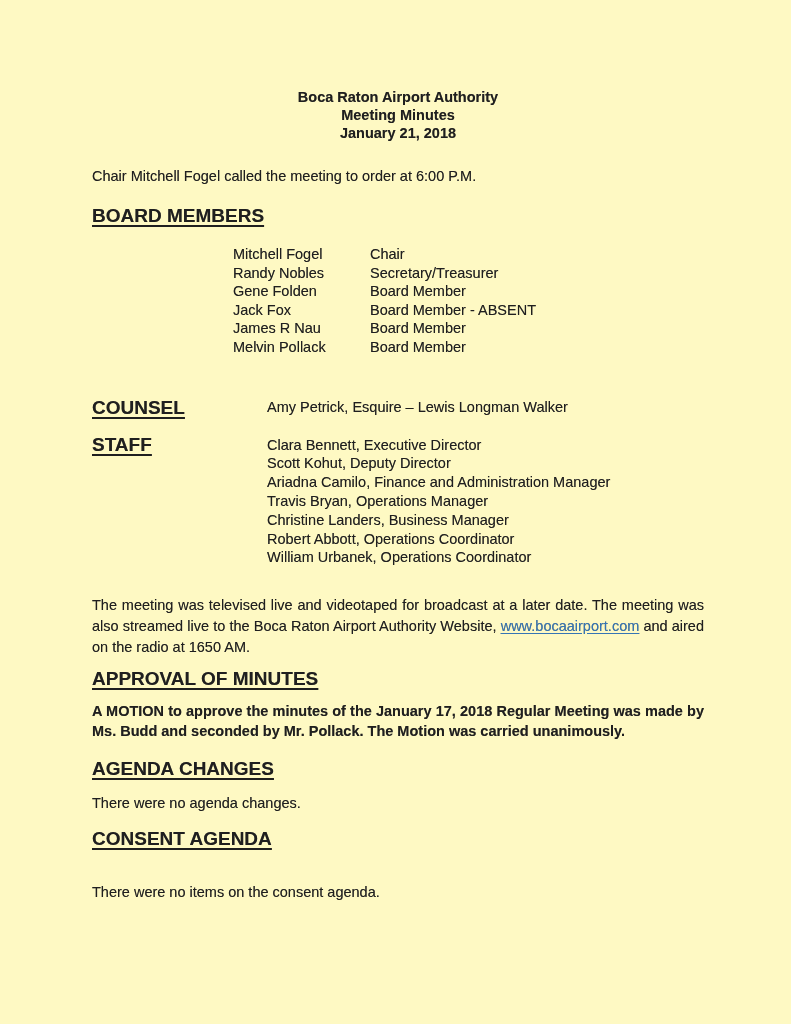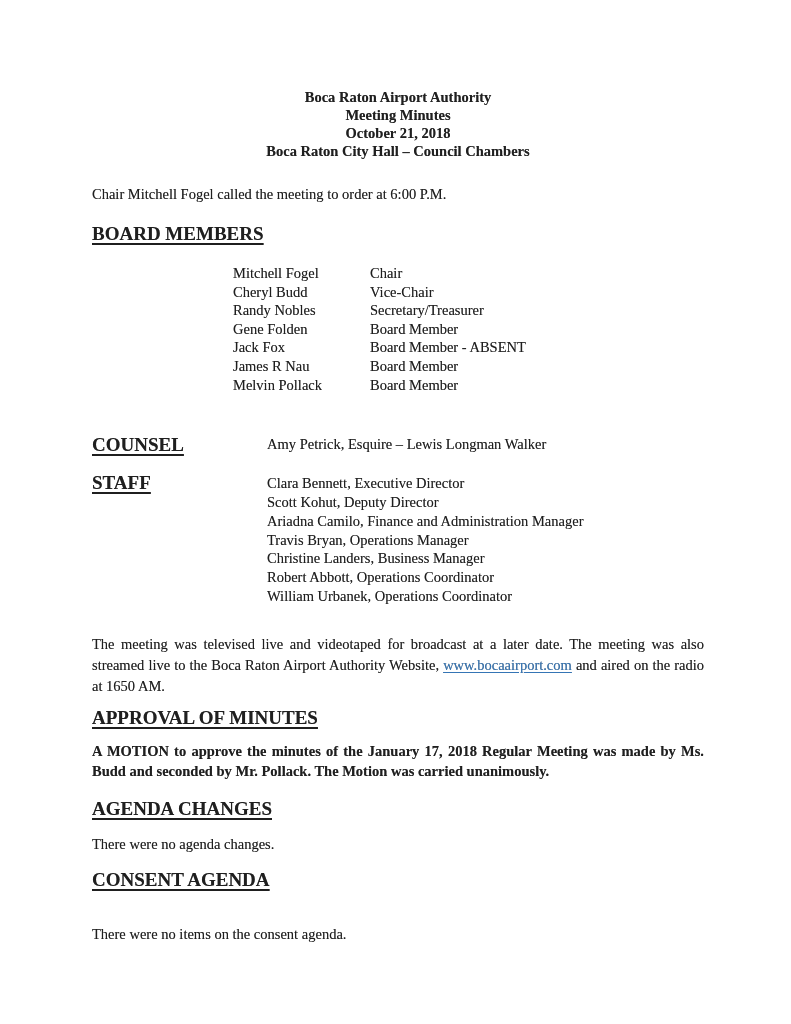--- a/index.html
+++ b/index.html
@@ -1,22 +1,22 @@
 <!DOCTYPE html>
 <html><head>
 <meta charset="utf-8">
 <style>
   html, body { margin: 0; padding: 0; background: #e8e8e8; }
   .page {
     position: relative;
     width: 791px;
     height: 1024px;
     margin: 0 auto;
-    background: #ffffff;
-    font-family: Liberation Serif, serif;
+    background: #fef9c3;
+    font-family: Liberation Sans, sans-serif;
     color: #1f1f1f;
     text-shadow: 0 0 0.5px rgba(45,45,45,0.55);
     overflow: hidden;
   }
   .content {
     position: absolute;
     left: 92px;
     top: 88px;
     width: 612px;
     font-size: 14.5px;
@@ -64,36 +64,31 @@
 </style>
 </head>
 <body>
 
 <div class="page">
   <div class="content">
 
     <div class="title-block">
       <div>Boca Raton Airport Authority</div>
       <div>Meeting Minutes</div>
-      <div>October 21, 2018</div>
-      <div>Boca Raton City Hall – Council Chambers</div>
+      <div>January 21, 2018</div>
     </div>
 
     <p class="para call-to-order">Chair Mitchell Fogel called the meeting to order at 6:00 P.M.</p>
 
     <section class="board-section">
       <h2 class="heading">BOARD MEMBERS</h2>
       <div class="member-list">
         <div class="mrow">
           <span class="mname">Mitchell Fogel</span>
           <span class="mrole">Chair</span>
-        </div>
-        <div class="mrow">
-          <span class="mname">Cheryl Budd</span>
-          <span class="mrole">Vice-Chair</span>
         </div>
         <div class="mrow">
           <span class="mname">Randy Nobles</span>
           <span class="mrole">Secretary/Treasurer</span>
         </div>
         <div class="mrow">
           <span class="mname">Gene Folden</span>
           <span class="mrole">Board Member</span>
         </div>
         <div class="mrow">

